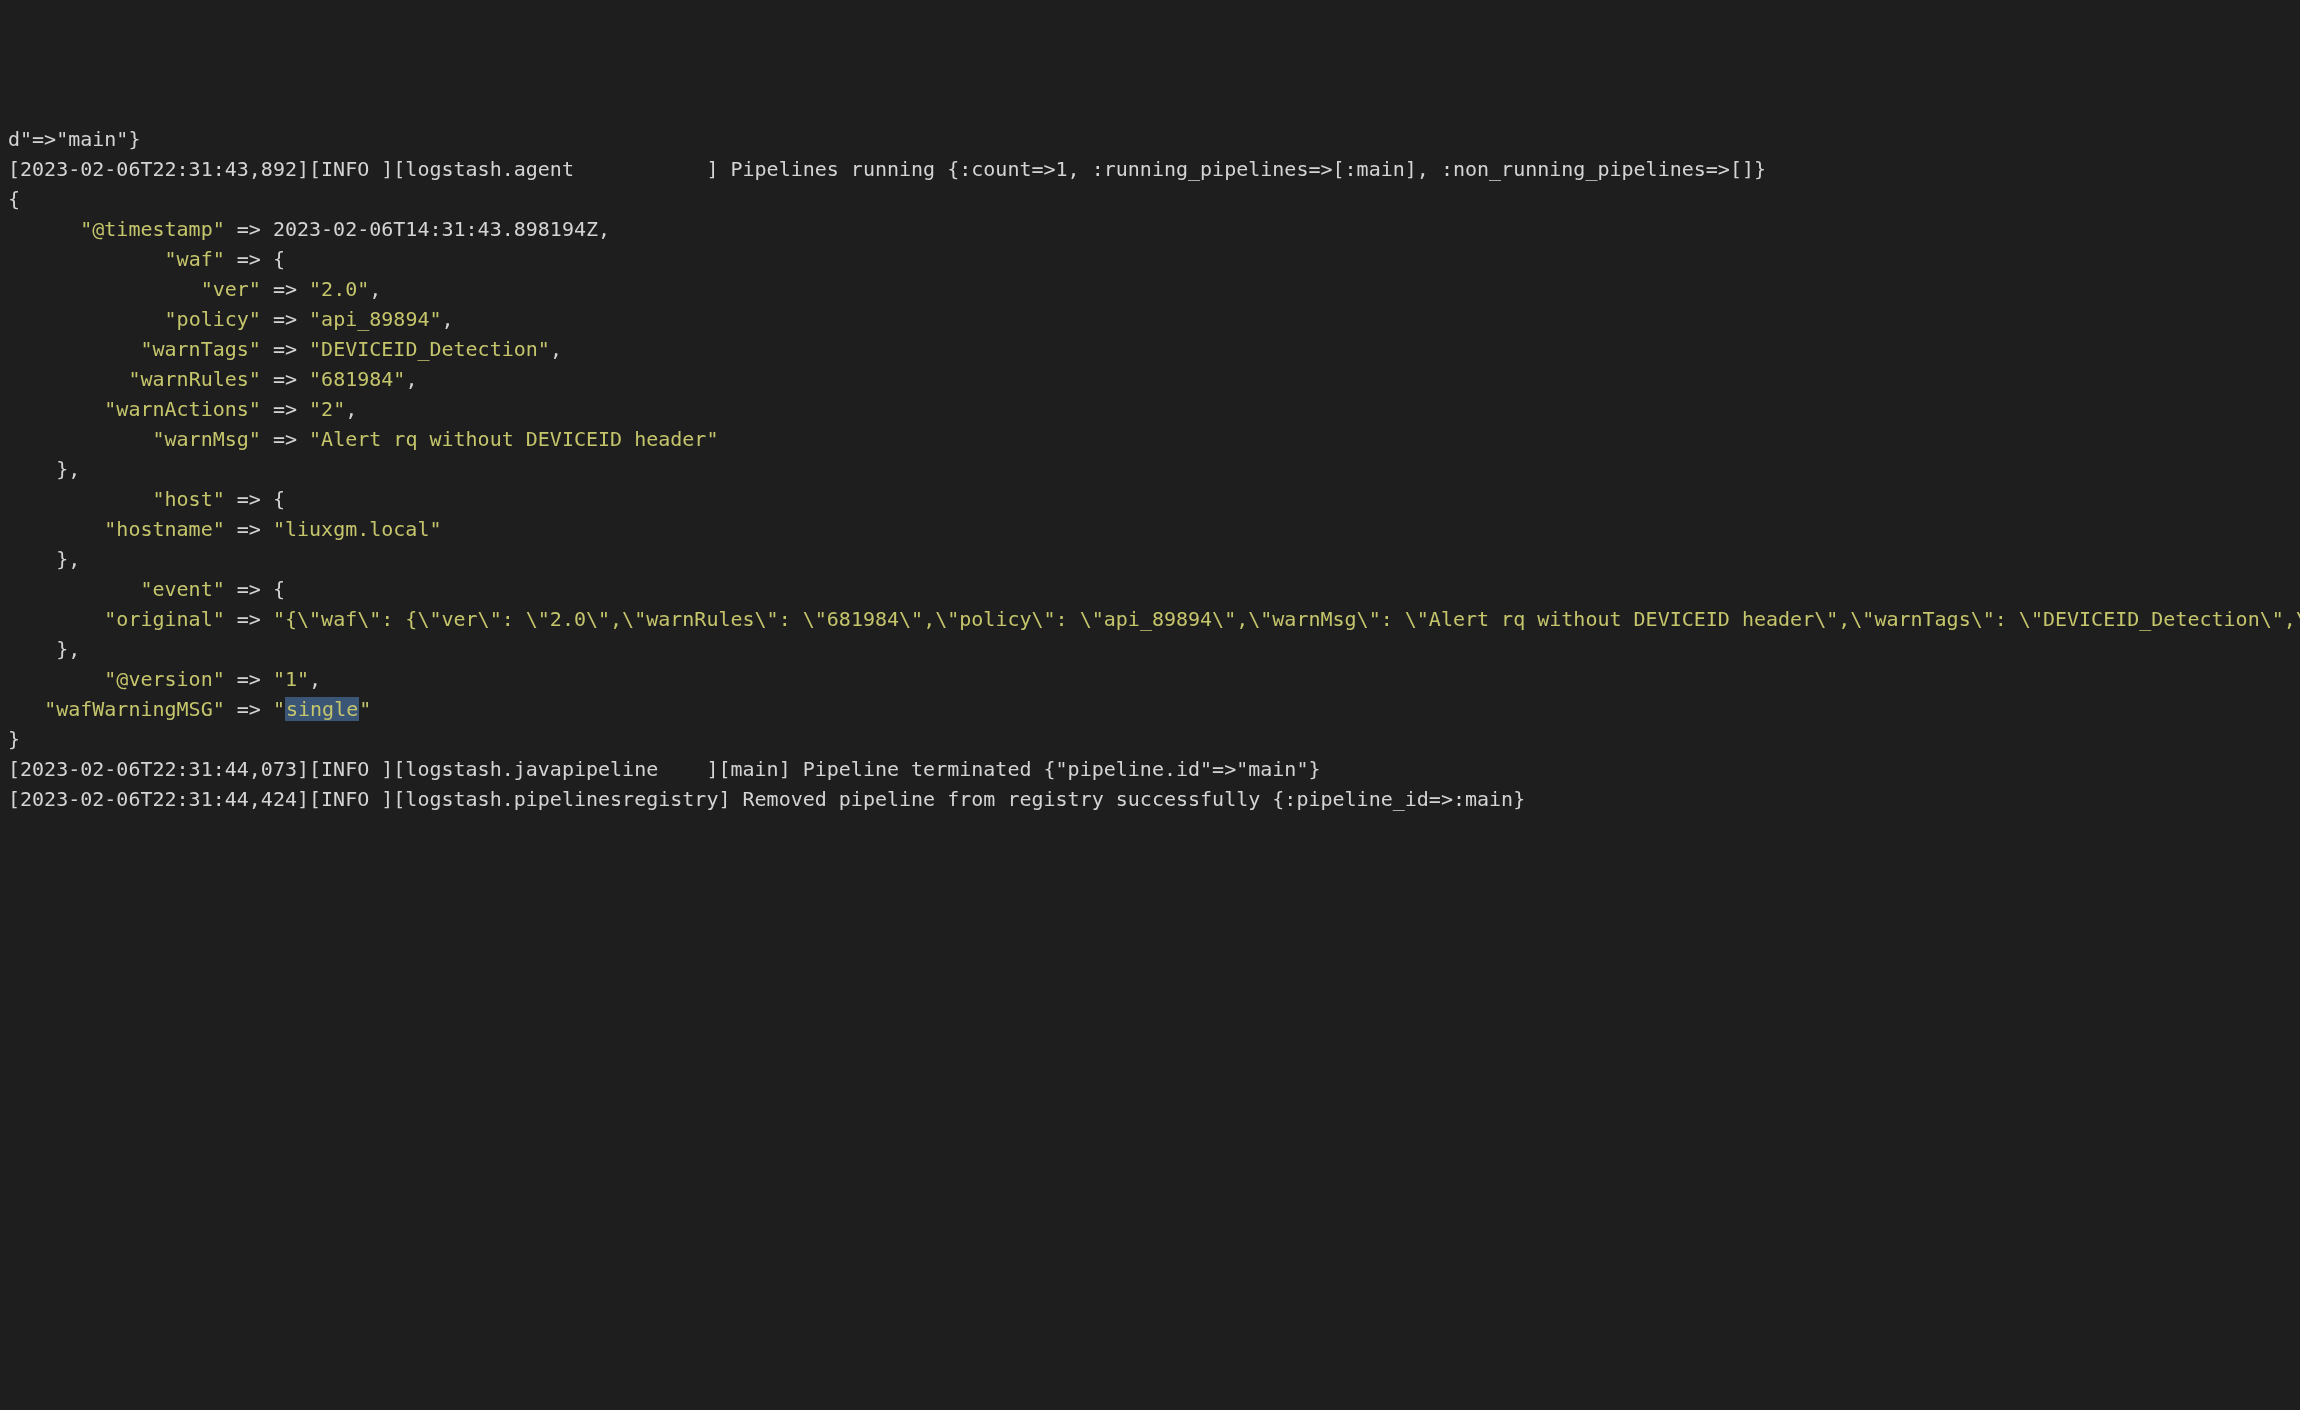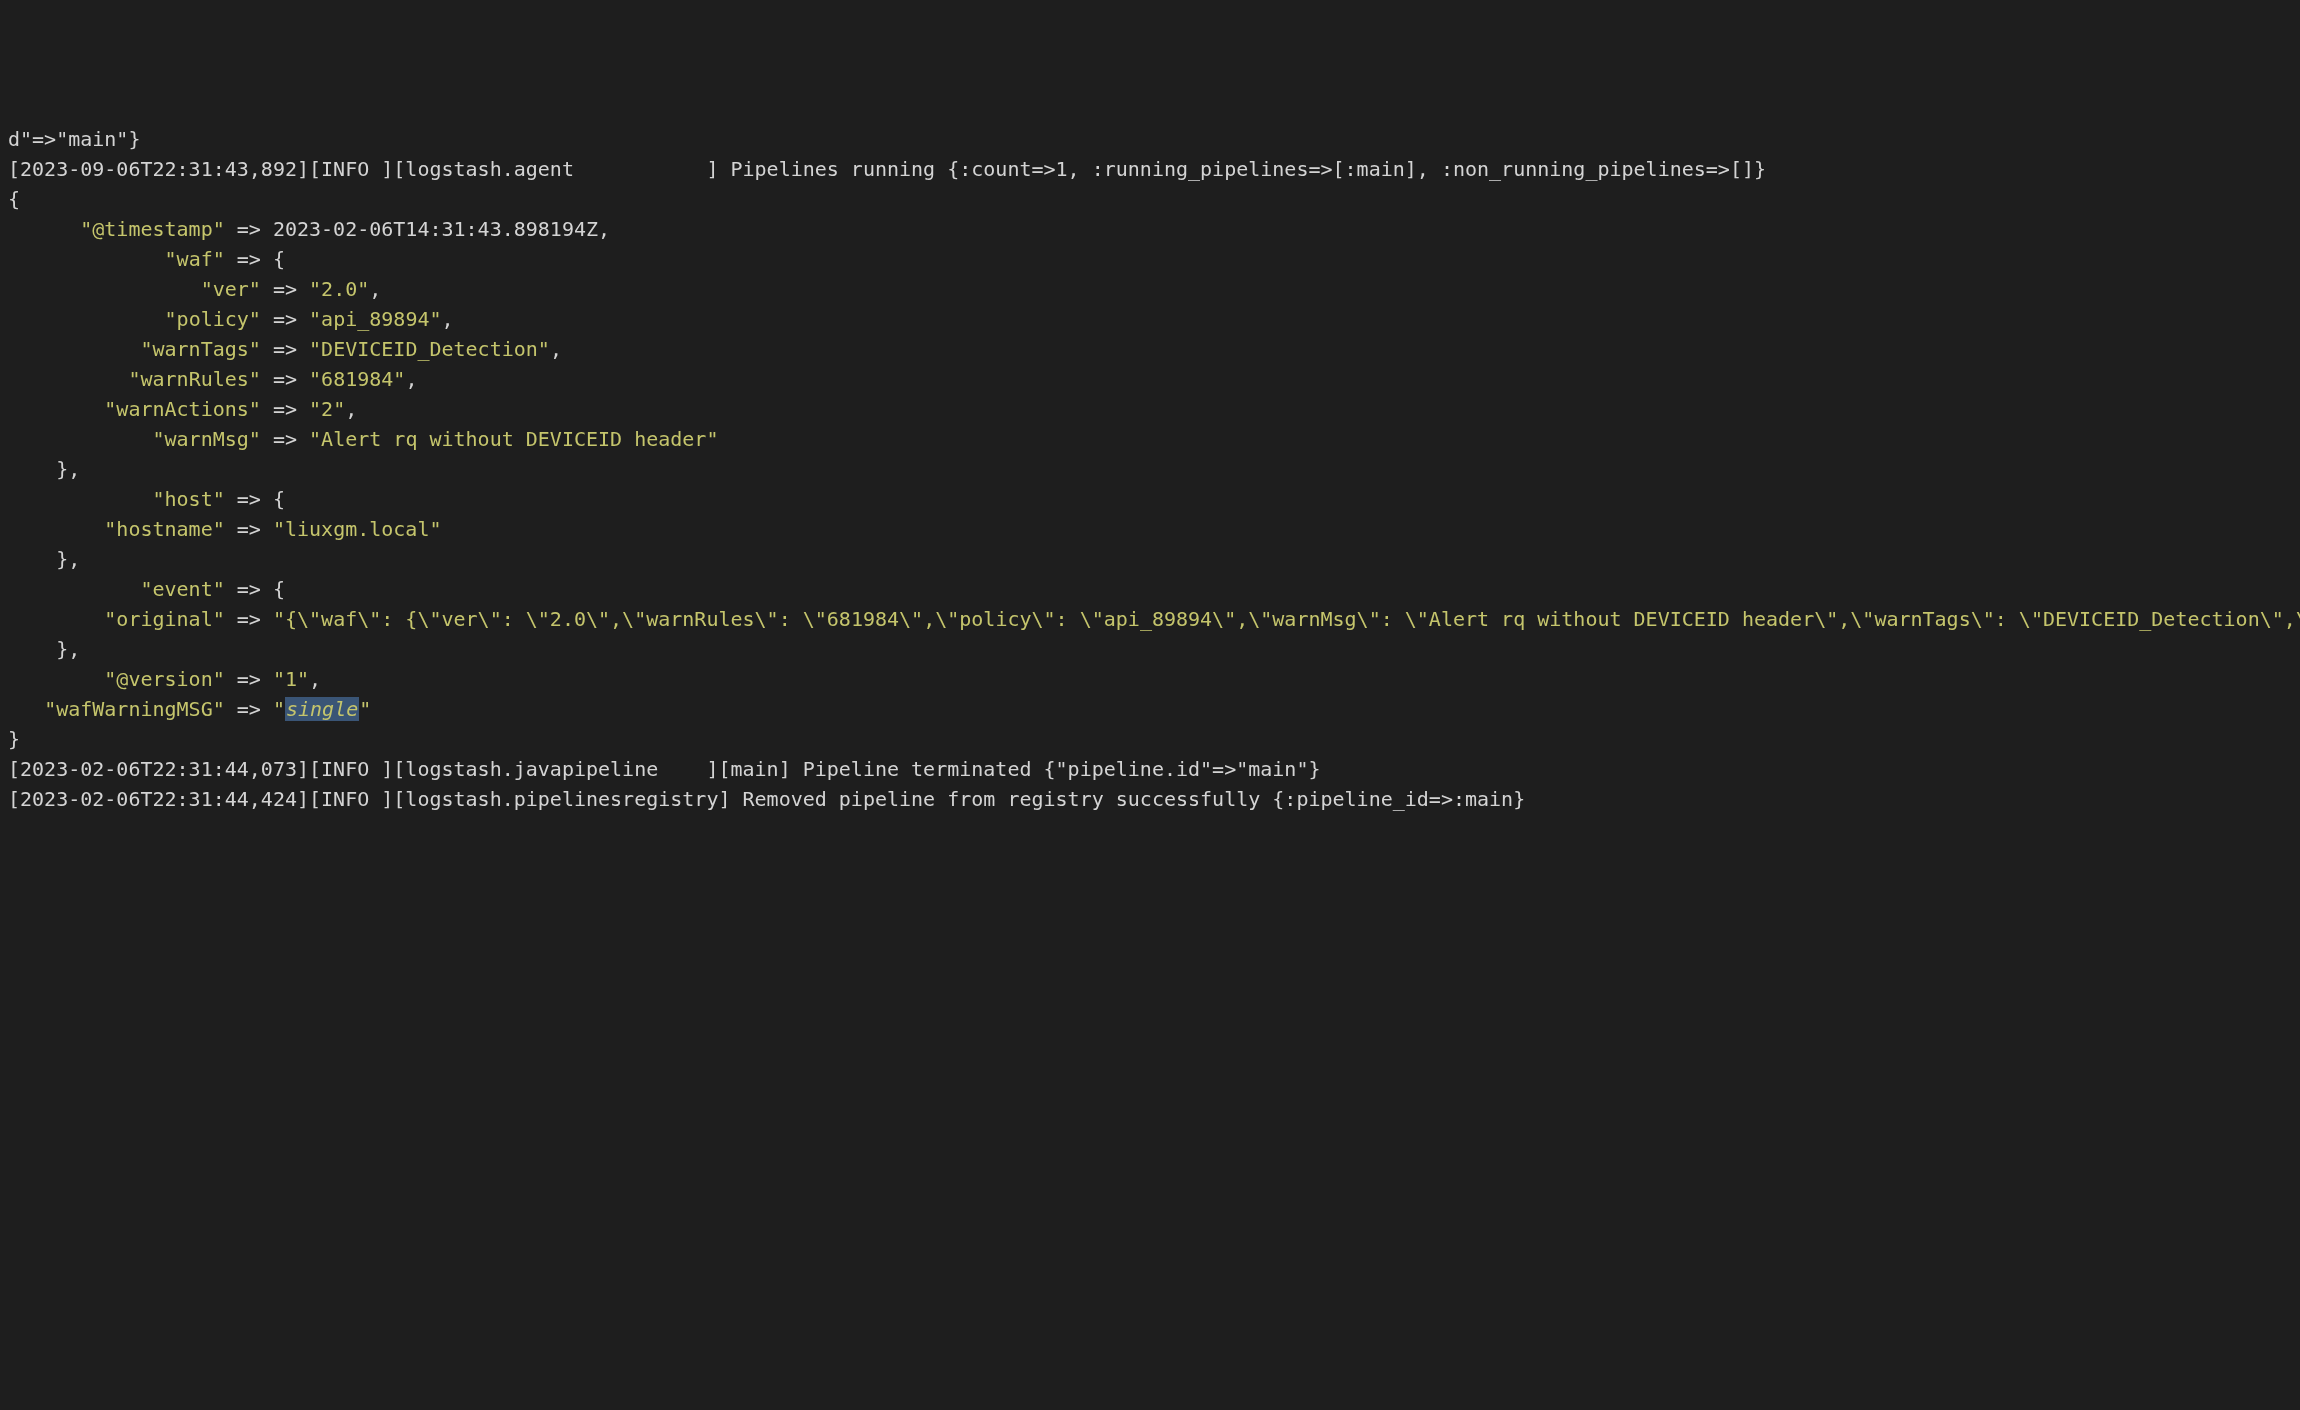--- a/index.html
+++ b/index.html
@@ -11,33 +11,32 @@
       line-height: 1.5;
       padding: 4px 8px;
       white-space: pre;
       overflow-x: auto;
     }
     .str { color: #c5c56c; }
     .hl {
       background: #3a5576;
       color: #c5c56c;
       padding: 0 1px;
-      font-style: italic;
     }
     .terminal {
       width: 100%;
     }
   </style>
 </head>
 <body>
 
 
 
 <div class="terminal"><span>d"=&gt;"main"}</span>
-<span><span>[2023-09-06T22:31:43,892][INFO ][logstash.agent           ] Pipelines running </span><span>{</span><span>:count=&gt;1, :running_pipelines=&gt;[:main], :non_running_pipelines=&gt;[]</span><span>}</span></span>
+<span><span>[2023-02-06T22:31:43,892][INFO ][logstash.agent           ] Pipelines running </span><span>{</span><span>:count=&gt;1, :running_pipelines=&gt;[:main], :non_running_pipelines=&gt;[]</span><span>}</span></span>
 <span>{</span>
 <span>      <span class="str">"@timestamp"</span><span> =&gt; 2023-02-06T14:31:43.898194Z,</span></span>
 <span>             <span class="str">"waf"</span><span> =&gt; {</span></span>
 <span>                <span class="str">"ver"</span><span> =&gt; </span><span class="str">"2.0"</span><span>,</span></span>
 <span>             <span class="str">"policy"</span><span> =&gt; </span><span class="str">"api_89894"</span><span>,</span></span>
 <span>           <span class="str">"warnTags"</span><span> =&gt; </span><span class="str">"DEVICEID_Detection"</span><span>,</span></span>
 <span>          <span class="str">"warnRules"</span><span> =&gt; </span><span class="str">"681984"</span><span>,</span></span>
 <span>        <span class="str">"warnActions"</span><span> =&gt; </span><span class="str">"2"</span><span>,</span></span>
 <span>            <span class="str">"warnMsg"</span><span> =&gt; </span><span class="str">"Alert rq without DEVICEID header"</span></span>
 <span>    },</span>

